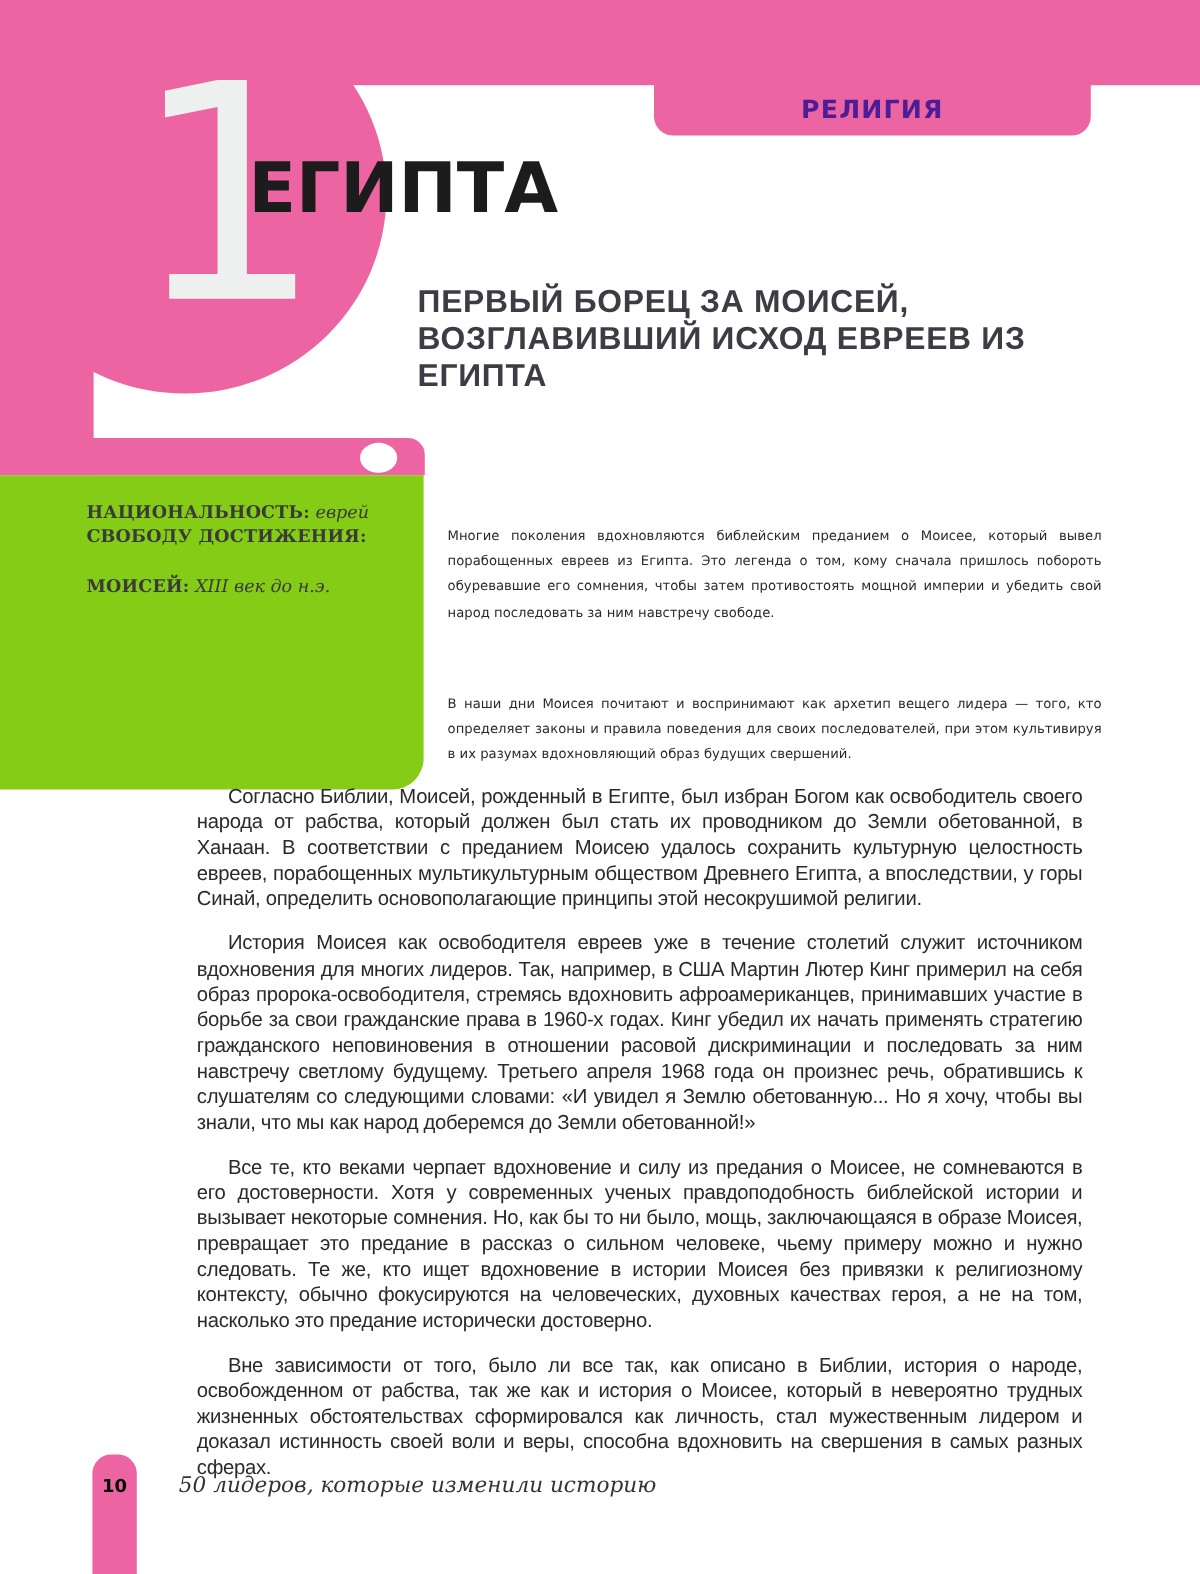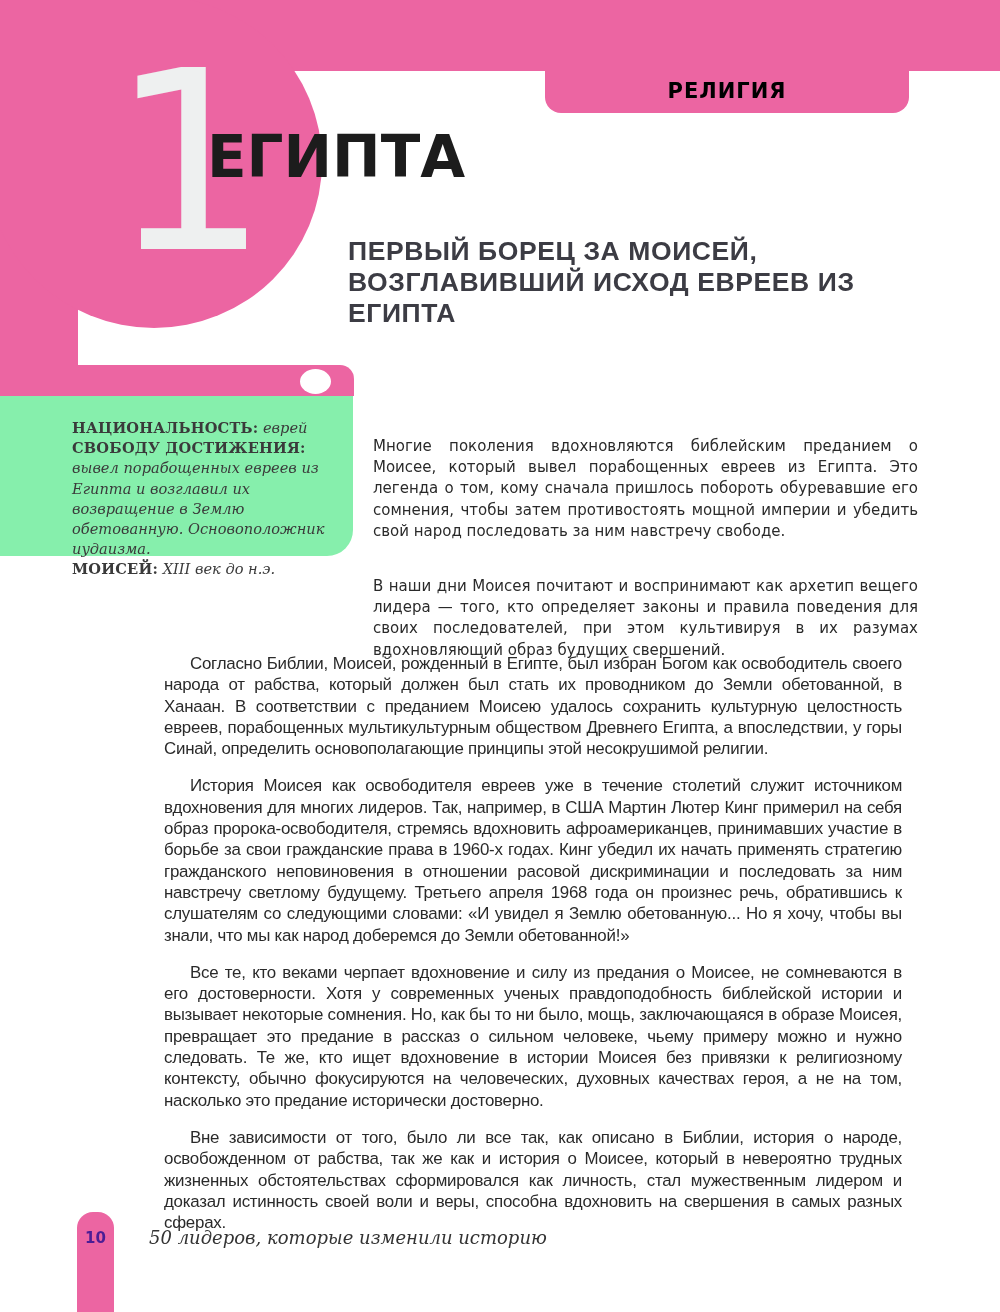--- a/index.html
+++ b/index.html
@@ -3,37 +3,37 @@
 <meta charset="utf-8">
 <style>
   html, body { margin:0; padding:0; }
   body { width:1000px; height:1312px; position:relative; overflow:hidden; background:#ffffff; font-family:"DejaVu Sans", sans-serif; color:#222; }
   .pink { background:#ec65a2; }
   #top-band { position:absolute; left:0; top:0; width:1000px; height:71px; }
   #left-block { position:absolute; left:0; top:0; width:78px; height:396px; }
   #circle { position:absolute; left:-14px; top:-4px; width:336px; height:332px; border-radius:50%; }
   #circle-fill { position:absolute; left:0; top:0; width:170px; height:170px; }
   #religion-tab { position:absolute; left:545px; top:60px; width:364px; height:53px; border-radius:0 0 16px 16px; display:flex; align-items:center; justify-content:center; padding-top:8px; box-sizing:border-box; }
-  #religion-tab span { font-family:"DejaVu Sans", sans-serif; font-weight:bold; font-size:21px; letter-spacing:1px; color:#000000; }
+  #religion-tab span { font-family:"DejaVu Sans", sans-serif; font-weight:bold; font-size:21px; letter-spacing:1px; color:#4c1d95; }
   #big-number { position:absolute; left:110px; top:38px; font-family:"DejaVu Sans", sans-serif; font-size:250px; line-height:250px; color:#eef0f0; font-weight:normal; letter-spacing:-4px; }
   #title { position:absolute; left:207px; top:122px; font-family:"DejaVu Sans", sans-serif; font-weight:bold; font-size:58px; line-height:70px; color:#1c1c1c; letter-spacing:0px; }
   #subtitle { position:absolute; left:348px; top:236px; width:560px; font-family:"Liberation Sans", sans-serif; font-weight:bold; font-size:26.5px; line-height:31px; color:#3c3c44; letter-spacing:0.6px; }
   #bar { position:absolute; left:0; top:365px; width:354px; height:31px; border-radius:0 14px 0 0; }
   #dot { position:absolute; left:300px; top:369px; width:31px; height:25px; border-radius:50%; background:#fff; }
-  #factbox { position:absolute; left:0; top:396px; width:353px; height:160px; background:#86efac; border-radius:0 0 26px 0; }
+  #factbox { position:absolute; left:0; top:396px; width:353px; height:262px; background:#84cc16; border-radius:0 0 26px 0; }
   #factbox-text { position:absolute; left:72px; top:22px; width:270px; font-family:"DejaVu Serif", serif; font-size:14.6px; line-height:20.2px; color:#3a3a3a; }
   #factbox-text .lbl { font-weight:bold; letter-spacing:0.2px; }
   #factbox-text .val { font-style:italic; }
-  .intro { position:absolute; left:373px; width:545px; font-family:"DejaVu Sans", sans-serif; font-size:15px; line-height:21.2px; color:#2a2a2a; text-align:justify; text-align-last:left; }
+  .intro { position:absolute; left:373px; width:545px; font-family:"DejaVu Sans", sans-serif; font-size:11px; line-height:21.2px; color:#2a2a2a; text-align:justify; text-align-last:left; }
   #intro-1 { top:436px; }
   #intro-2 { top:576px; }
   #body-text { position:absolute; left:148px; top:637px; width:770px; font-family:"Liberation Sans", sans-serif; font-size:16.9px; line-height:21.3px; color:#2a2a2a; text-align:justify; letter-spacing:-0.25px; }
   #body-text p { margin:16px; text-indent:26px; }
   #page-tab { position:absolute; left:77px; top:1212px; width:37px; height:100px; border-radius:16px 16px 0 0; display:flex; justify-content:center; }
-  #page-tab span { margin-top:17px; color:#4c1d95; font-weight:bold; font-size:15px; font-family:"DejaVu Sans", sans-serif; }
+  #page-tab span { margin-top:17px; color:#000000; font-weight:bold; font-size:15px; font-family:"DejaVu Sans", sans-serif; }
   #footer-text { position:absolute; left:149px; top:1227px; font-family:"DejaVu Serif", serif; font-style:italic; font-size:18px; color:#333; }
 </style>
 </head>
 <body>
 
 <div id="top-band" class="pink"></div>
 <div id="left-block" class="pink"></div>
 <div id="circle" class="pink"></div>
 <div id="circle-fill" class="pink"></div>
 
@@ -46,21 +46,21 @@
 <div id="subtitle">ПЕРВЫЙ БОРЕЦ ЗА МОИСЕЙ, ВОЗГЛАВИВШИЙ ИСХОД ЕВРЕЕВ ИЗ ЕГИПТА</div>
 
 <div id="bar" class="pink"></div>
 <div id="dot"></div>
 
 <div id="factbox">
   <div id="factbox-text">
     <span class="lbl">НАЦИОНАЛЬНОСТЬ:</span>
     <span class="val">еврей</span><br>
     <span class="lbl">СВОБОДУ ДОСТИЖЕНИЯ:</span><br>
-    <span class="val">вывел порабощенных евреев из Египта и возглавил их возвращение в Землю обетованную. Основоположник иудаизма.</span><br>
+    <br>
     <span class="lbl">МОИСЕЙ:</span>
     <span class="val">XIII век до н.э.</span>
   </div>
 </div>
 
 <div id="intro-1" class="intro">Многие поколения вдохновляются библейским преданием о Моисее, который вывел порабощенных евреев из Египта. Это легенда о том, кому сначала пришлось побороть обуревавшие его сомнения, чтобы затем противостоять мощной империи и убедить свой народ последовать за ним навстречу свободе.</div>
 <div id="intro-2" class="intro">В наши дни Моисея почитают и воспринимают как архетип вещего лидера — того, кто определяет законы и правила поведения для своих последователей, при этом культивируя в их разумах вдохновляющий образ будущих свершений.</div>
 
 <div id="body-text">
   <p>Согласно Библии, Моисей, рожденный в Египте, был избран Богом как освободитель своего народа от рабства, который должен был стать их проводником до Земли обетованной, в Ханаан. В соответствии с преданием Моисею удалось сохранить культурную целостность евреев, порабощенных мультикультурным обществом Древнего Египта, а впоследствии, у горы Синай, определить основополагающие принципы этой несокрушимой религии.</p>

